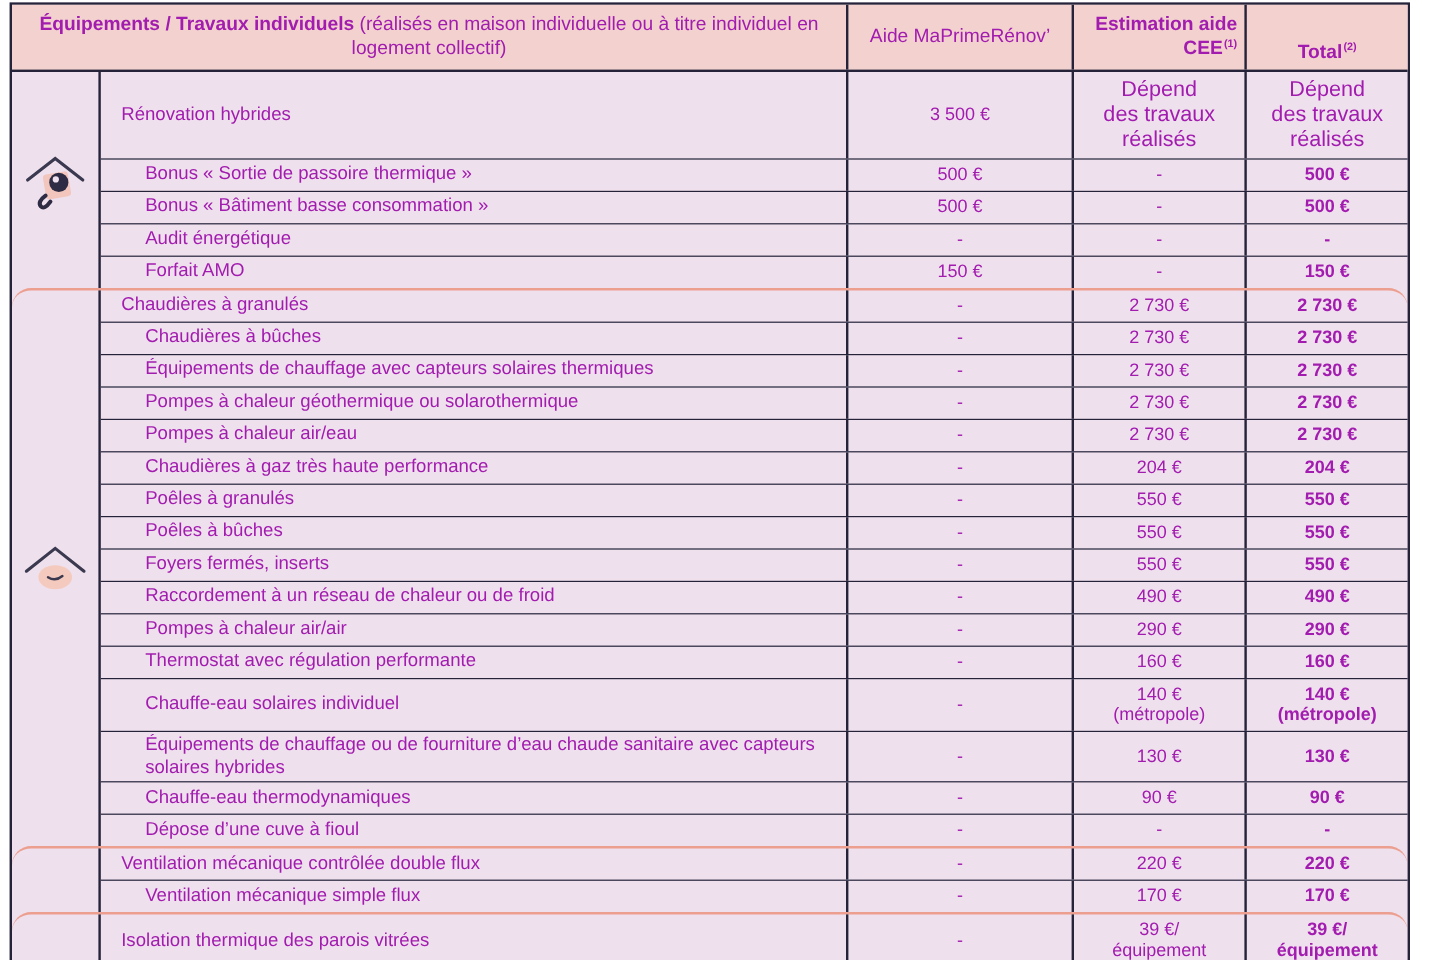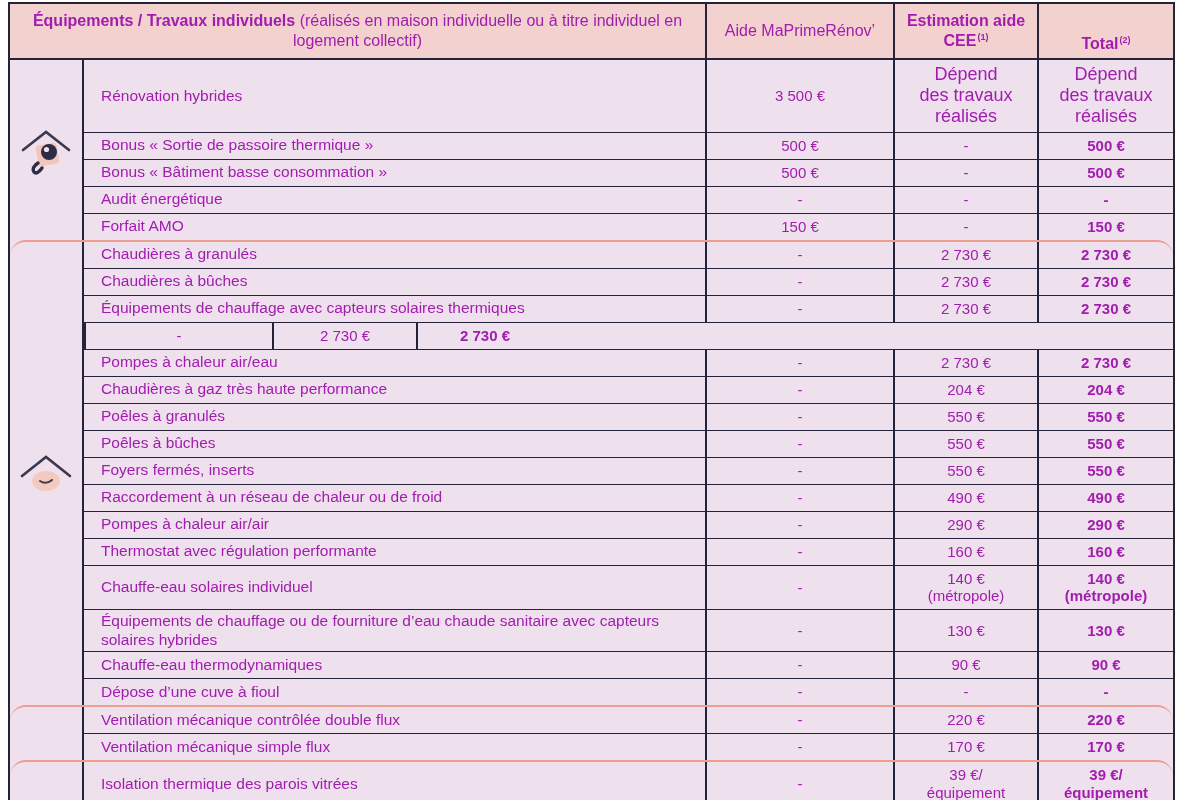--- a/index.html
+++ b/index.html
@@ -34,37 +34,37 @@
     justify-content: center;
     align-items: center;
     text-align: center;
     font-size: 16px;
     line-height: 1.25;
     padding: 4px 6px;
   }
   .th-main { flex: 1 1 auto; }
   .th-main .th-bold { font-weight: bold; }
   .th-aide  { flex: 0 0 188px; border-left: 2px solid #24233a; font-weight: normal; }
-  .th-cee   { flex: 0 0 144px; border-left: 2px solid #24233a; font-weight: bold; }
+  .th-cee   { flex: 0 0 144px; border-left: 2px solid #24233a; font-weight: bold; text-align: right; }
   .th-total { flex: 0 0 136px; border-left: 2px solid #24233a; font-weight: bold; justify-content: flex-end; }
   .th sup { font-size: 9px; font-weight: bold; vertical-align: super; margin-left: 1px; }
   .th-line { display: inline; }
   
   .tbody { display: flex; flex-direction: column; }
   .group { display: flex; }
   .group + .group { border-top: 2px solid #ec9e8f; border-radius: 16px; }
   .icon-cell {
     flex: 0 0 72px;
     display: flex;
     align-items: center;
     justify-content: center;
   }
   .rows { flex: 1 1 auto; display: flex; flex-direction: column; border-left: 2px solid #24233a; }
   .row { display: flex; }
-  .row + .row { border-top: 1.5px solid #24233a; }
+  .row + .row { border-top: 1.5px solid #24233a; padding-left: 20px; }
   .cell {
     display: flex;
     align-items: center;
     min-height: 26px;
     padding: 2px 6px;
   }
   .cell-label {
     flex: 1 1 auto;
     font-size: 15.5px;
     line-height: 1.2;
@@ -179,20 +179,21 @@
               <div class="cell cell-cee">2 730 €</div>
               <div class="cell cell-total">2 730 €</div>
             </div>
             <div class="row">
               <div class="cell cell-label">Équipements de chauffage avec capteurs solaires thermiques</div>
               <div class="cell cell-aide">-</div>
               <div class="cell cell-cee">2 730 €</div>
               <div class="cell cell-total">2 730 €</div>
             </div>
             <div class="row">
+              <div class="cell cell-label">Pompes à chaleur géothermique ou solarothermique</div>
               <div class="cell cell-aide">-</div>
               <div class="cell cell-cee">2 730 €</div>
               <div class="cell cell-total">2 730 €</div>
             </div>
             <div class="row">
               <div class="cell cell-label">Pompes à chaleur air/eau</div>
               <div class="cell cell-aide">-</div>
               <div class="cell cell-cee">2 730 €</div>
               <div class="cell cell-total">2 730 €</div>
             </div>

